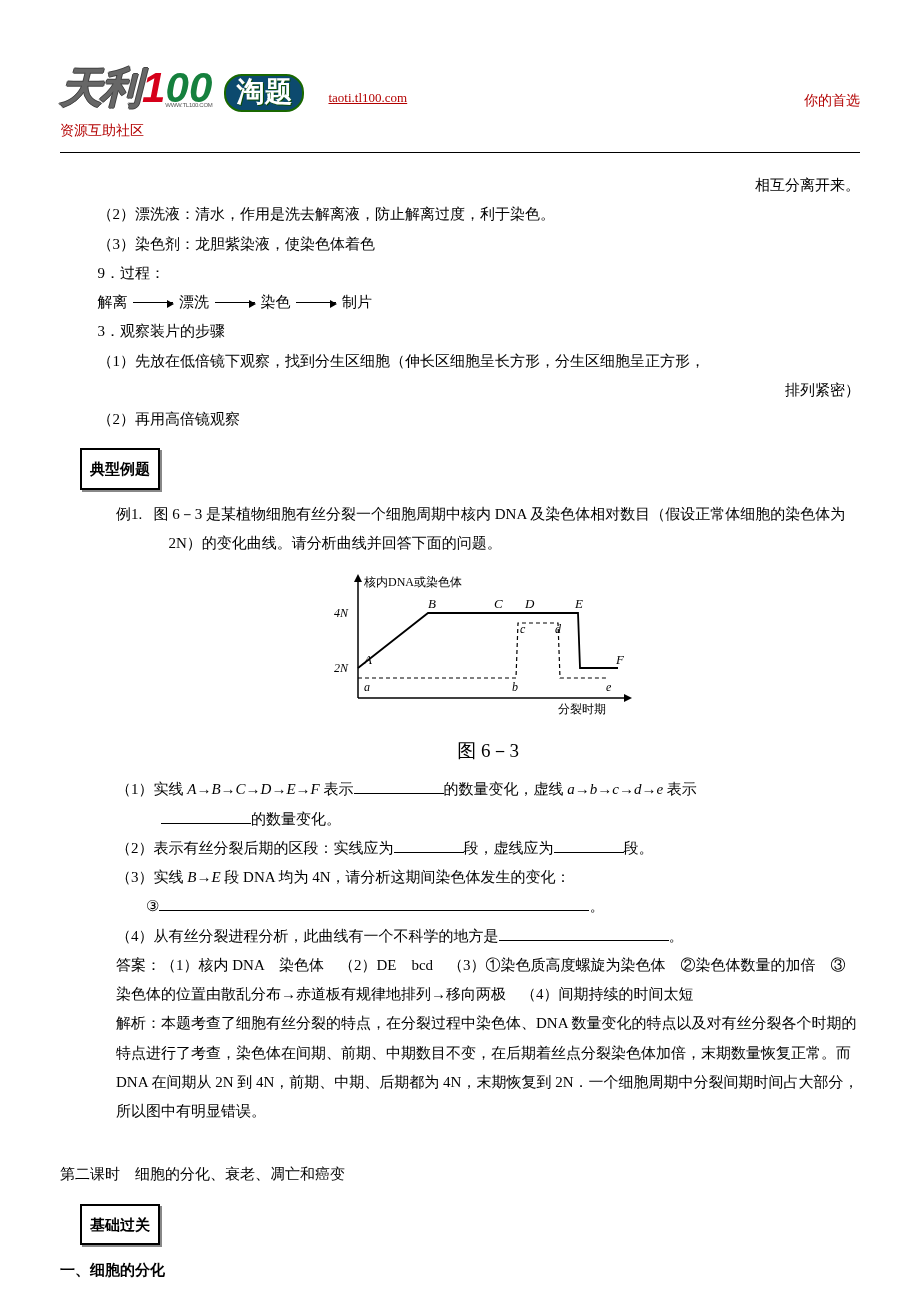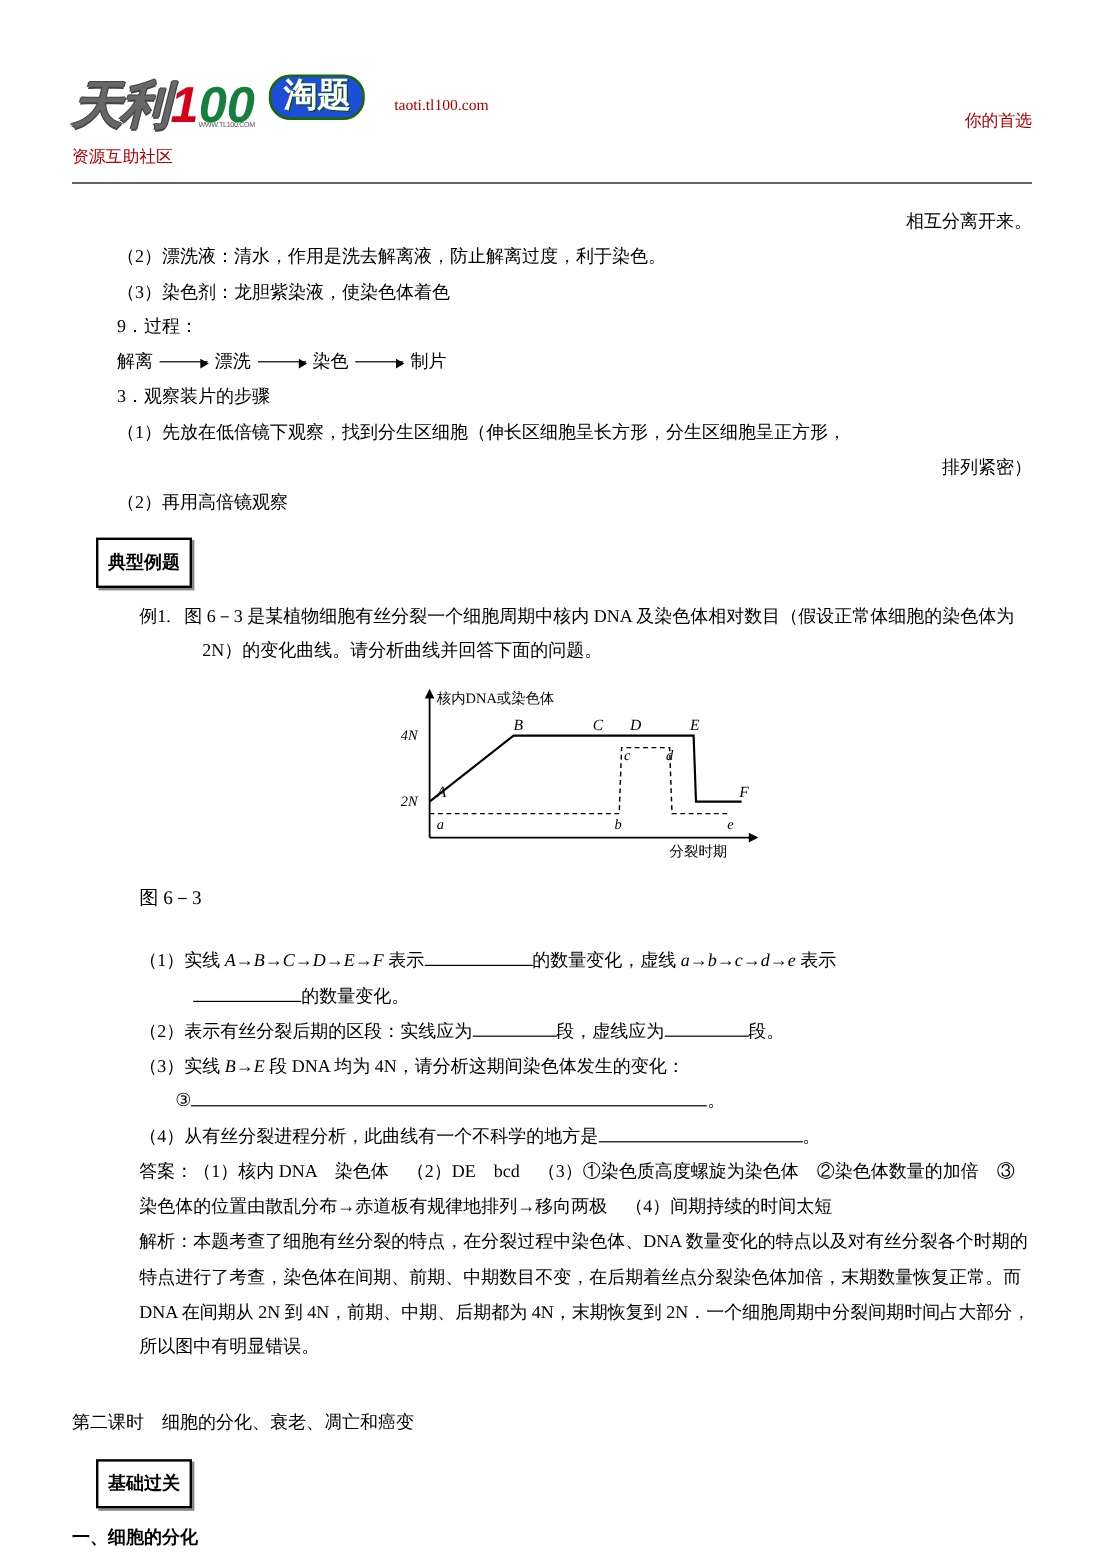--- a/index.html
+++ b/index.html
@@ -52,38 +52,39 @@
   .logo-0-top { color: #15803d; }
   .logo-small-url {
     font-size: 6px;
     color: #555;
     letter-spacing: -0.3px;
     font-style: normal;
     font-weight: 400;
     margin-top: -4px;
   }
   .taoti-badge {
-    background: #1d4ed8;
+    background: #0c4a6e;
     border: 2px solid #196800;
     border-radius: 18px;
     padding: 2px 10px 4px 10px;
     font-family: "KaiTi", "STKaiti", serif;
     font-size: 28px;
     font-weight: 700;
     color: #fff;
     text-shadow: 1px 1px 0 #0a4d00;
     line-height: 1;
     margin-left: 6px;
-    margin-bottom: 16px;
+    margin-bottom: 4px;
   }
   .header-url {
     color: #b30000;
     font-size: 13px;
+    text-decoration: underline;
     margin-left: 18px;
-    margin-bottom: 20px;
+    margin-bottom: 10px;
   }
   .header-right {
     color: #b30000;
     font-size: 14px;
     margin-left: auto;
     margin-bottom: 6px;
   }
   .subtitle {
     color: #b30000;
     font-size: 14px;
@@ -132,23 +133,23 @@
     margin: 14px 0 10px 20px;
   }
   .example-label { display: inline; }
   .example-block { padding-left: 56px; }
   .example-first-line { text-indent: -3.5em; padding-left: 3.5em; }
   .chart-wrap {
     text-align: center;
     margin: 10px 0 4px 0;
   }
   .chart-caption {
-    text-align: left;
-    font-size: 16px;
-    margin-bottom: 23px;
+    text-align: center;
+    font-size: 19px;
+    margin-bottom: 6px;
   }
   svg { display: inline-block; }
   .qline { padding-left: 0; }
   .blank {
     display: inline-block;
     border-bottom: 1px solid #000;
     min-width: 90px;
     height: 1em;
     vertical-align: baseline;
   }

